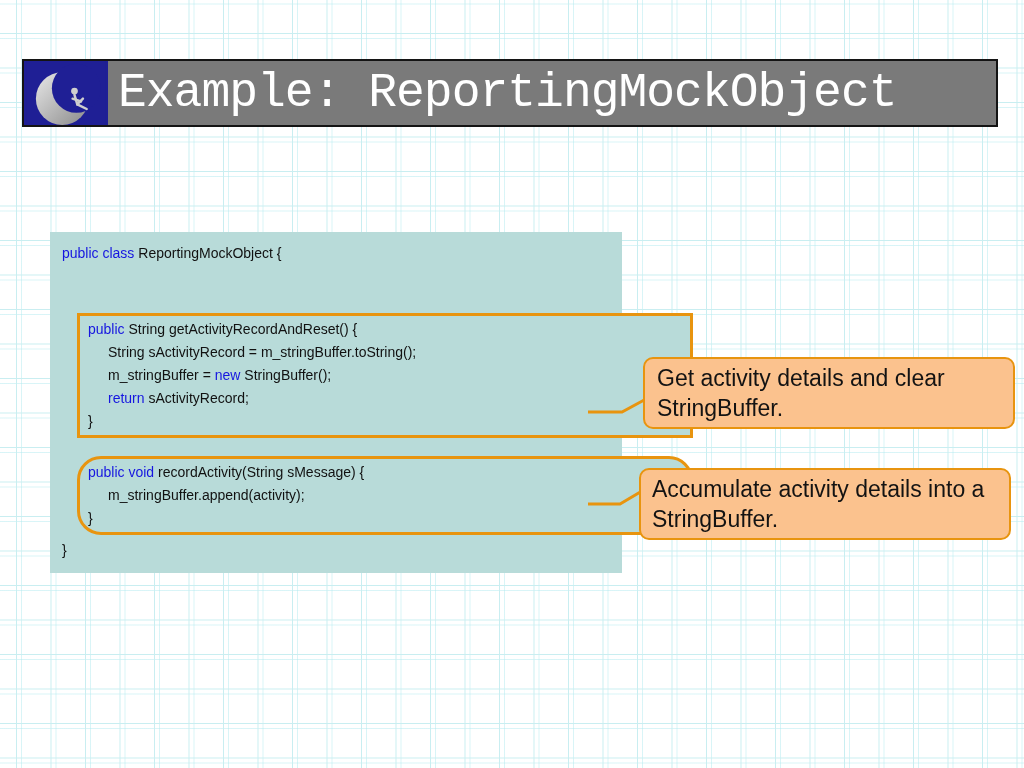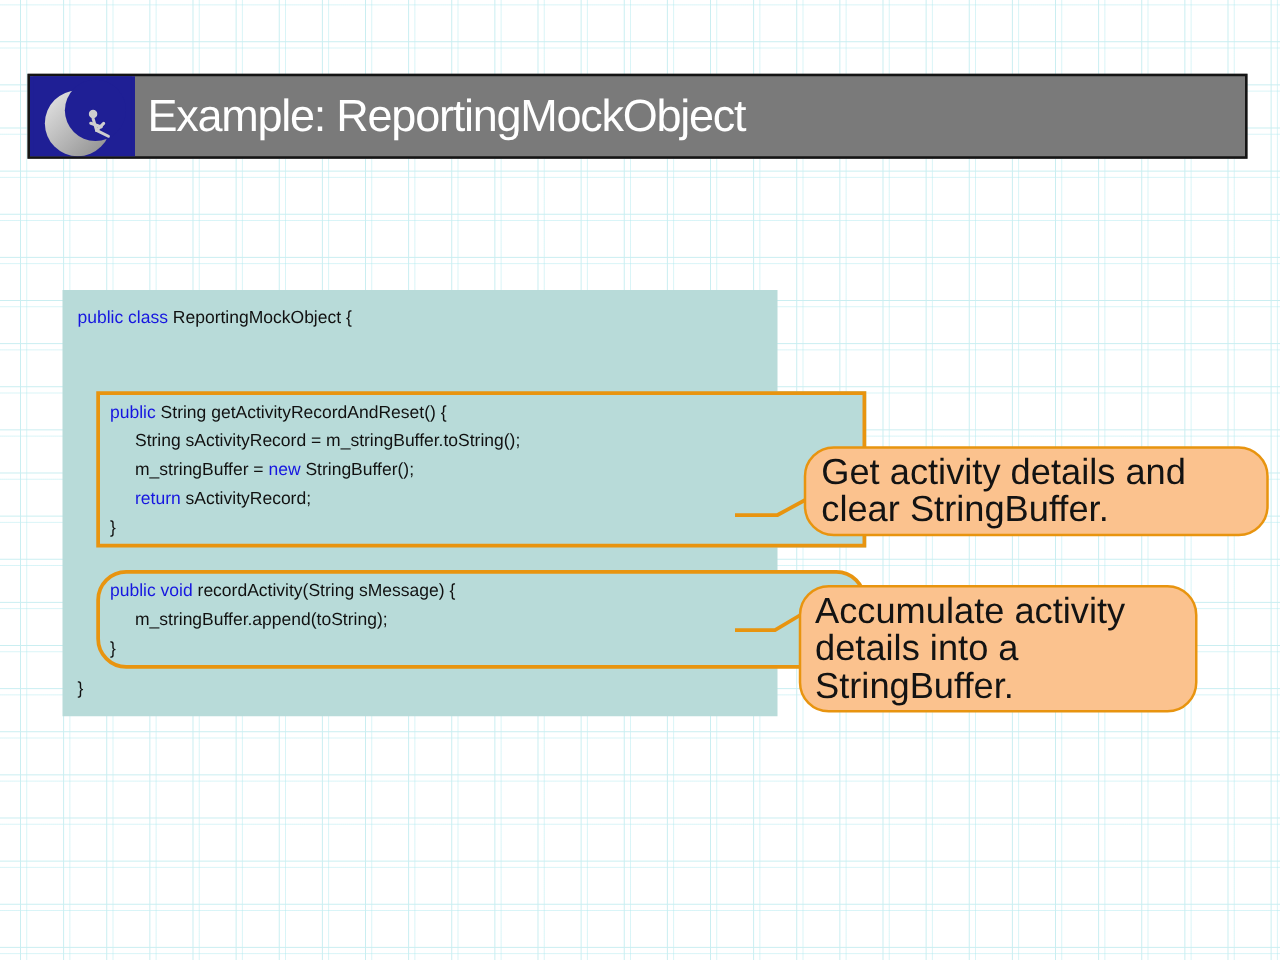--- a/index.html
+++ b/index.html
@@ -23,22 +23,22 @@
   }
   
   .title-bar{
     position:absolute;left:22px;top:59px;width:976px;height:68px;
     background:var(--title-bar-bg);border:2px solid #141414;
     display:flex;align-items:center;
   }
   .logo{width:84px;height:100%;flex:0 0 84px;background:var(--logo-bg);}
   .logo svg{display:block;width:100%;height:100%;}
   .title-text{
-    color:var(--title-text);font-size:36px;line-height:1;
-    padding-left:10px;letter-spacing:-1px;white-space:nowrap;
+    color:var(--title-text);font-size:48px;line-height:1;
+    padding-left:10px;letter-spacing:-1px;white-space:nowrap;font-family:Liberation Mono, monospace;
   }
   
   .code-block{
     position:absolute;left:50px;top:232px;width:572px;height:341px;
     background:var(--code-bg);color:var(--code-text);
     font-size:14px;padding:9px 0 0 12px;
   }
   .code-line{line-height:24px;white-space:pre;}
   .code-line.ind1{padding-left:28px;}
   .kw{color:var(--keyword);}
@@ -48,26 +48,26 @@
     padding:2px 0 2px 8px;background:var(--code-bg);
   }
   .method-box .code-line{line-height:23px;}
   .method-box .code-line.ind1{padding-left:20px;}
   .box1{margin-top:0px;}
   .box2{margin-top:18px;border-radius:24px;}
   .class-close{line-height:24px;margin-top:3px;}
   
   .callout{
     position:absolute;background:var(--callout-bg);
-    border:2px solid var(--accent-orange);border-radius:24px;
-    font-size:29px;line-height:30px;color:#131313;
+    border:2px solid var(--accent-orange);border-radius:10px;
+    font-size:23px;line-height:30px;color:#131313;
     padding:4px 12px;
   }
   .callout-1{left:643px;top:357px;width:372px;}
-  .callout-2{left:639px;top:468px;width:319px;padding-left:11px;}
+  .callout-2{left:639px;top:468px;width:372px;padding-left:11px;}
   
   .connector-overlay{position:absolute;left:0;top:0;width:1024px;height:768px;pointer-events:none;}
   .connector-overlay polyline{fill:none;stroke:var(--accent-orange);stroke-width:3;}
 </style>
 </head>
 <body>
 
 <div class="slide">
 
   <div class="title-bar">
@@ -102,21 +102,21 @@
       </div>
     <div class="method-box box1" id="code-box1">
         <div class="code-line"><span class="kw">public</span><span> String getActivityRecordAndReset() {</span></div>
         <div class="code-line ind1"><span>String sActivityRecord = m_stringBuffer.toString();</span></div>
         <div class="code-line ind1"><span>m_stringBuffer = </span><span class="kw">new</span><span> StringBuffer();</span></div>
         <div class="code-line ind1"><span class="kw">return</span><span> sActivityRecord;</span></div>
         <div class="code-line"><span>}</span></div>
       </div>
     <div class="method-box box2" id="code-box2">
         <div class="code-line"><span class="kw">public void</span><span> recordActivity(String sMessage) {</span></div>
-        <div class="code-line ind1"><span>m_stringBuffer.append(toString);</span></div>
+        <div class="code-line ind1"><span>m_stringBuffer.append(activity);</span></div>
         <div class="code-line"><span>}</span></div>
       </div>
     <div class="code-line class-close">}</div>
   </div>
 
   <svg class="connector-overlay">
     <polyline points="588,412 622,412 646,399"></polyline>
     <polyline points="588,504 620,504 642,491"></polyline>
   </svg>
 

